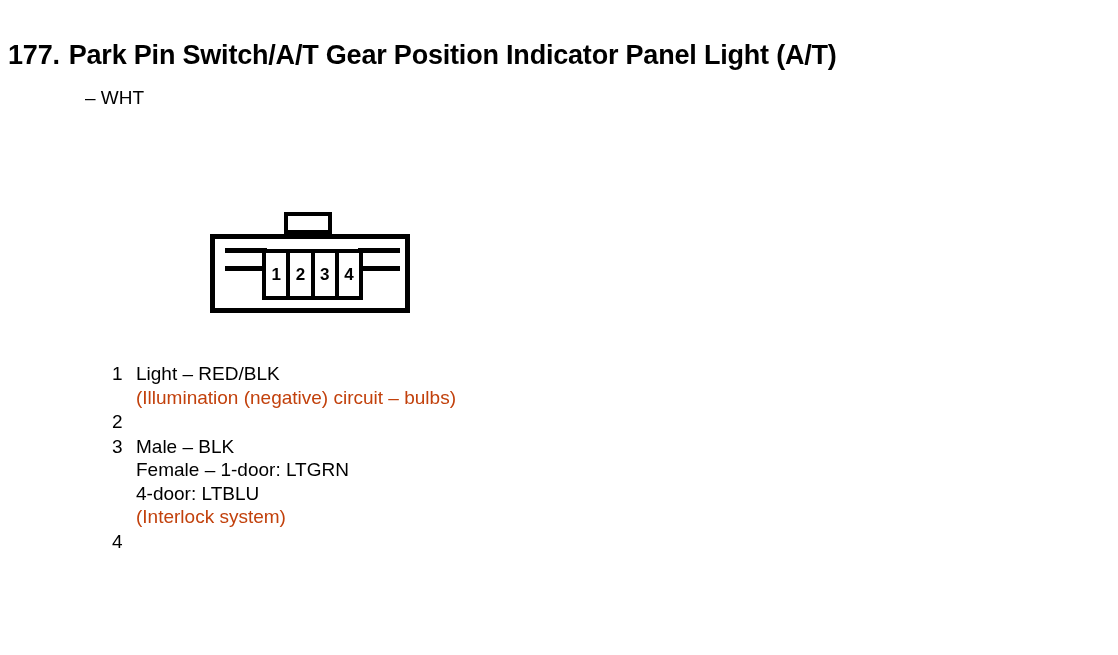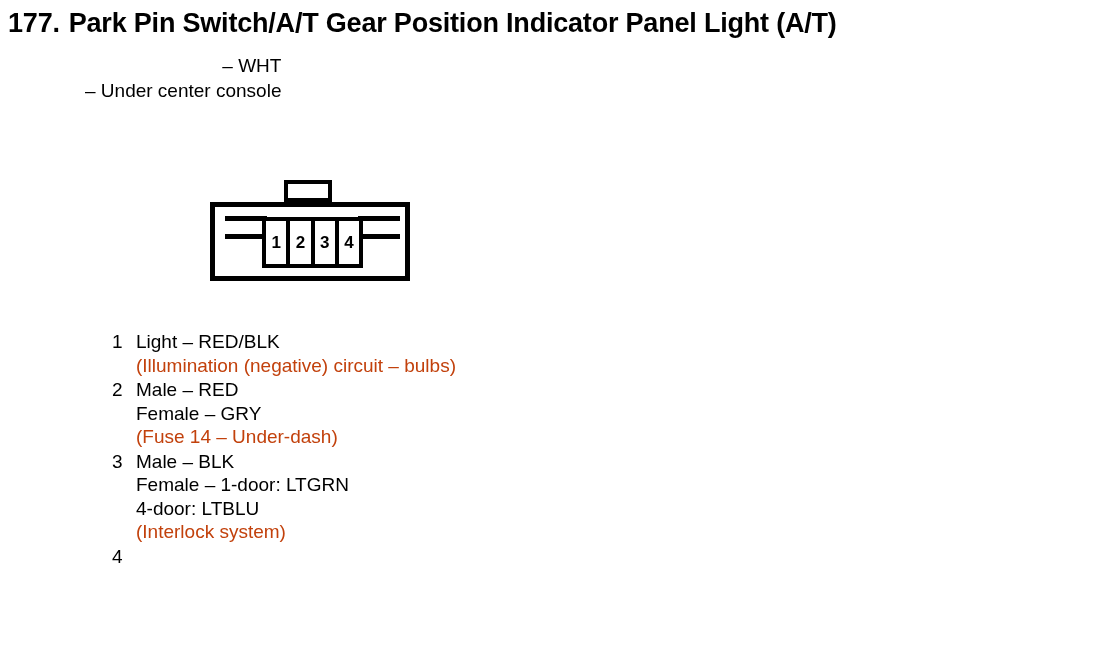--- a/index.html
+++ b/index.html
@@ -12,20 +12,21 @@
     height: 655px;
     font-family: "Liberation Sans", sans-serif;
     color: #000000;
     position: relative;
     overflow: hidden;
   }
   .page {
     position: relative;
     width: 1118px;
     height: 467px;
+    margin-top: 32px;
   }
   .title {
     position: absolute;
     left: 8px;
     top: 8px;
     font-size: 27px;
     font-weight: bold;
     letter-spacing: -0.2px;
     white-space: nowrap;
   }
@@ -153,21 +154,20 @@
 <body>
 
 <div class="page">
 
   <div class="title">
     <span class="num">177.</span><span>Park Pin Switch/A/T Gear Position Indicator Panel Light (A/T)</span>
   </div>
 
   <div class="subnotes">
     <div>– WHT</div>
-    <div>– Under center console</div>
   </div>
 
   <div class="connector">
     <div class="conn-tab"></div>
     <div class="conn-body"></div>
     <div class="notch notch-left"></div>
     <div class="notch notch-right"></div>
     <div class="conn-inner">
       <div class="pin-cell">1</div>
       <div class="pin-cell">2</div>
@@ -181,25 +181,20 @@
     <div class="pin-entry">
       <div class="pin-num">1</div>
       <div class="pin-lines">
         <div>Light – RED/BLK</div>
         <div class="circuit">(Illumination (negative) circuit – bulbs)</div>
       </div>
     </div>
 
     <div class="pin-entry">
       <div class="pin-num">2</div>
-      <div class="pin-lines">
-        <div>Male – RED</div>
-        <div>Female – GRY</div>
-        <div class="circuit">(Fuse 14 – Under-dash)</div>
-      </div>
     </div>
 
     <div class="pin-entry">
       <div class="pin-num">3</div>
       <div class="pin-lines">
         <div>Male – BLK</div>
         <div>Female – 1-door: LTGRN</div>
         <div>4-door: LTBLU</div>
         <div class="circuit">(Interlock system)</div>
       </div>

